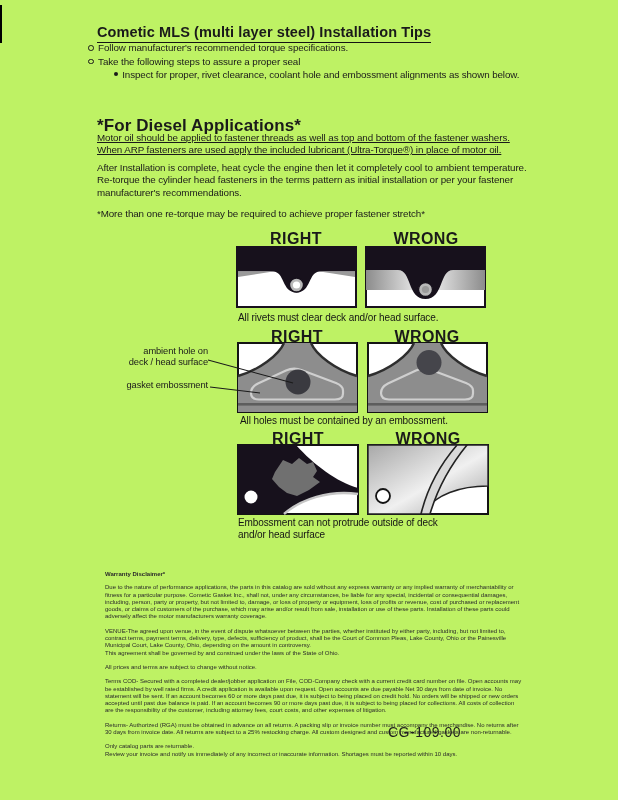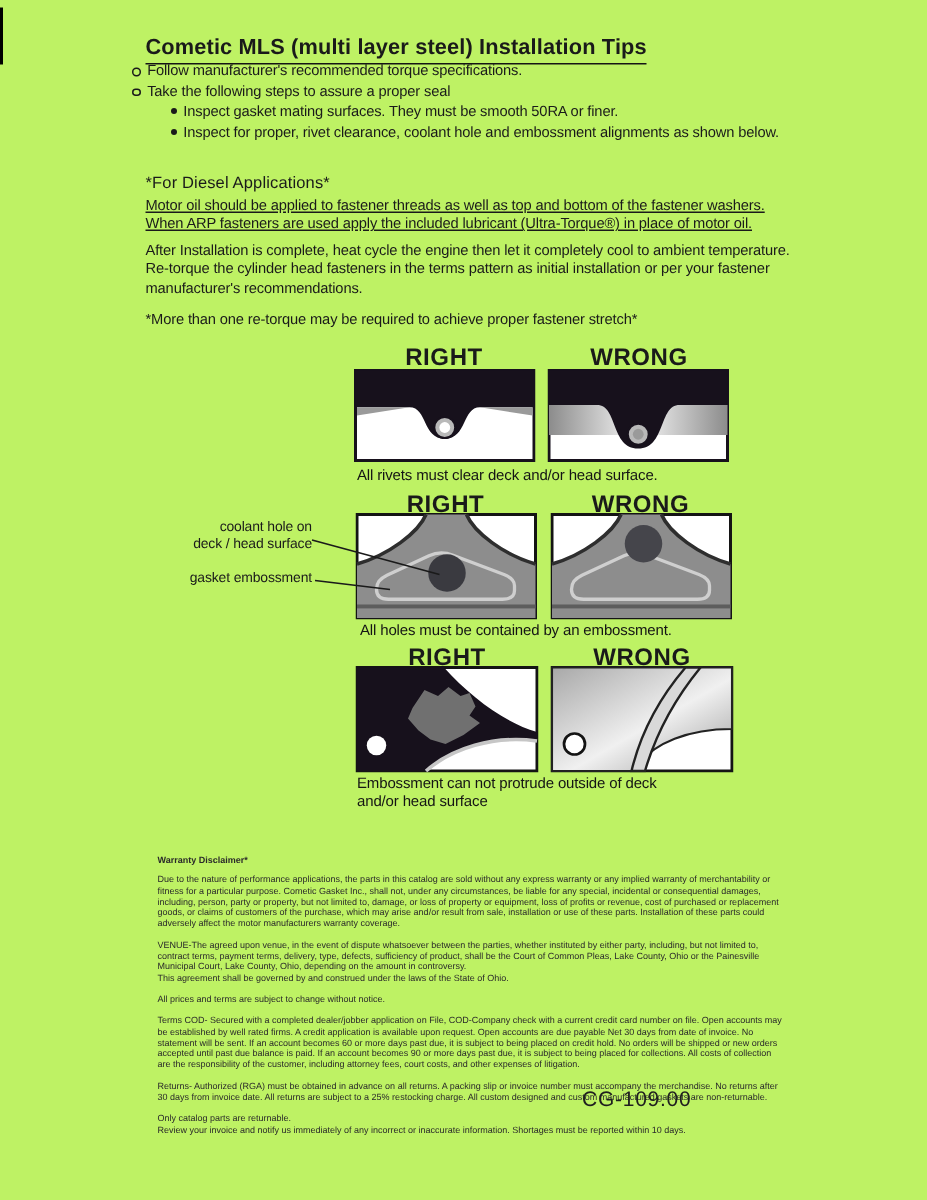--- a/index.html
+++ b/index.html
@@ -12,21 +12,21 @@
   .title{
     font-size:14.5px;font-weight:bold;letter-spacing:.1px;
     border-bottom:1.9px solid #141414;padding-bottom:2px;display:inline-block;
   }
   .body-txt{font-size:9.8px;line-height:12.4px;letter-spacing:-.1px;}
   .bullets{font-size:9.8px;letter-spacing:-.1px;}
   .b-row{display:flex;align-items:flex-start;height:13.5px;}
   .b-row.sub{margin-left:26px;}
   .marker-o{width:3.6px;height:3.6px;border:1px solid #1a1a1a;border-radius:50%;margin:3.4px 4.5px 0 0;flex:none;}
   .marker-f{width:4.2px;height:4.2px;background:#1a1a1a;border-radius:50%;margin:3.2px 4px 0 0;flex:none;}
-  .sec-head{font-size:11px;font-weight:normal;letter-spacing:.1px;}
+  .sec-head{font-size:17px;font-weight:bold;letter-spacing:.1px;}
   .rw-label{font-size:16px;font-weight:bold;text-align:center;width:90px;letter-spacing:.4px;}
   .cap{font-size:10px;letter-spacing:-.1px;color:#141414;}
   .side-lab{font-size:9.3px;line-height:10.6px;text-align:right;letter-spacing:-.1px;}
   .legal{width:417px;font-size:6px;line-height:7.3px;color:#2a2a2a;letter-spacing:0;}
   .legal .lh{font-weight:bold;margin:0 0 6px 0;}
   .legal p{margin:0 0 7px 0;white-space:pre-line;}
   .footer-code{font-size:14px;letter-spacing:.5px;color:#1f1f1f;}
   .artifact{background:#000;}
   svg{display:block;}
 </style>
@@ -42,24 +42,20 @@
   </div>
 
   <div class="abs bullets" style="left:88px;top:42px;">
     <div class="b-row">
       <span class="marker-o"></span>
       <span>Follow manufacturer's recommended torque specifications.</span>
     </div>
     <div class="b-row">
       <span class="marker-o"></span>
       <span>Take the following steps to assure a proper seal</span>
-    </div>
-    <div class="b-row sub">
-      <span class="marker-f"></span>
-      <span>Inspect gasket mating surfaces.  They must be smooth 50RA or finer.</span>
     </div>
     <div class="b-row sub">
       <span class="marker-f"></span>
       <span>Inspect for proper, rivet clearance, coolant hole and embossment alignments as shown below.</span>
     </div>
   </div>
 
   <div class="abs sec-head" style="left:97px;top:116px;">*For Diesel Applications*</div>
   <div class="abs body-txt" style="left:97px;top:132px;width:438px;text-decoration:underline;">Motor oil should be applied to fastener threads as well as top and bottom of the fastener washers. When ARP fasteners are used apply the included lubricant (Ultra-Torque®) in place of motor oil.</div>
   <div class="abs body-txt" style="left:97px;top:162px;width:438px;">After Installation is complete, heat cycle the engine then let it completely cool to ambient temperature. Re-torque the cylinder head fasteners in the terms pattern as initial installation or per your fastener manufacturer's recommendations.</div>
@@ -92,21 +88,21 @@
     <circle cx="60.5" cy="43.5" r="7" fill="#b9b9b9" stroke="#17111c" stroke-width="1.4"></circle>
     <circle cx="60.5" cy="43.5" r="3.6" fill="#9a9a9a"></circle>
   </svg>
 
   <div class="abs cap" style="left:238px;top:312px;">All rivets must clear deck and/or head surface.</div>
 
   <div class="abs rw-label" style="left:252px;top:328px;">RIGHT</div>
   <div class="abs rw-label" style="left:382px;top:328px;">WRONG</div>
 
   <div class="abs side-lab" style="left:100px;top:346px;width:108px;">
-    <div>coolant hole on</div>
+    <div>ambient hole on</div>
     <div>deck / head surface</div>
   </div>
   <div class="abs side-lab" style="left:100px;top:380px;width:108px;">gasket embossment</div>
 
   <svg class="abs" style="left:237px;top:342px;" width="121" height="71" viewBox="0 0 121 71">
     <rect x="1" y="1" width="119" height="69" fill="#ffffff" stroke="#141414" stroke-width="2"></rect>
     <path d="M1 70 V34 C22 28 42 13 47 1 H74 C79 13 99 28 120 34 V70 Z" fill="#8d8d8d"></path>
     <path d="M1 34 C22 28 42 13 47 1" fill="none" stroke="#2e2e2e" stroke-width="2.4"></path>
     <path d="M120 34 C99 28 79 13 74 1" fill="none" stroke="#2e2e2e" stroke-width="2.4"></path>
     <rect x="1" y="61" width="119" height="2.6" fill="#5d5d5d"></rect>

